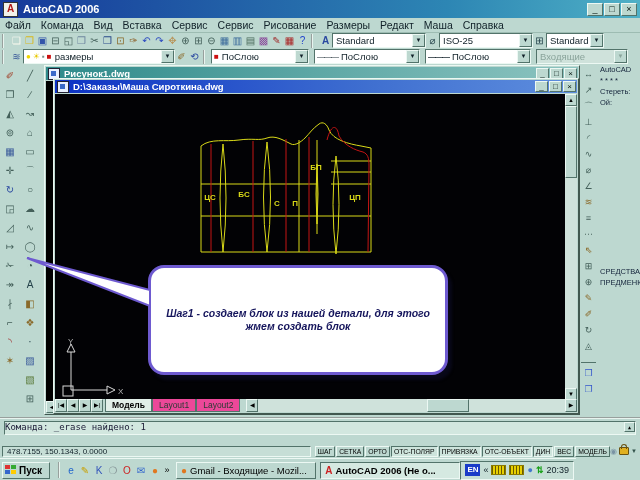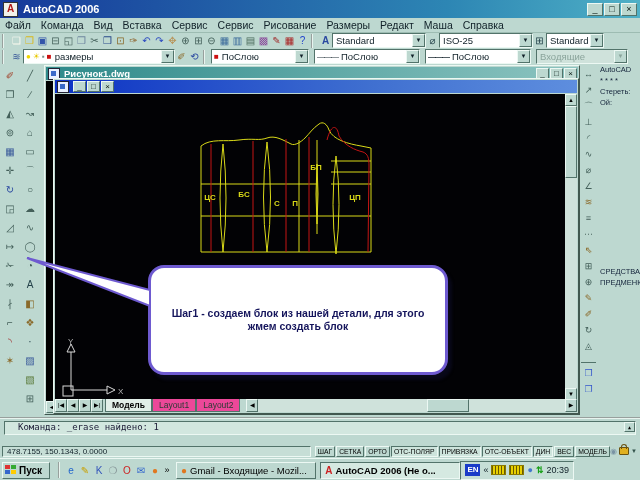--- a/index.html
+++ b/index.html
@@ -75,26 +75,26 @@
   
   #screenmenu{position:absolute;left:599px;top:0;width:41px;height:353px;font-size:7.5px;color:#14233a;}
   .smenu-item{padding:1px 1px;line-height:9px;white-space:nowrap;}
   #screenmenu .gap{height:158px;}
   
   #tailsvg{position:absolute;left:0;top:0;width:640px;height:353px;pointer-events:none;z-index:30;}
   #bubble{position:absolute;left:148px;top:201px;width:300px;height:110px;z-index:29;background:#fff;
           border:3px solid #6e5ad0;border-radius:16px;box-shadow:4px 5px 3px rgba(10,10,30,.8);
           display:flex;flex-direction:column;justify-content:center;text-align:center;
           font-size:10.5px;font-weight:bold;color:#15155c;line-height:13px;padding:4px 8px;box-sizing:border-box;}
-  #bubble .p2{}
+  #bubble .p2{font-style:italic;}
   
   #cmd{position:absolute;left:0;top:417px;width:640px;height:27px;background:#bdd8d0;border-top:2px groove #e8f4ef;}
   #cmd .cline{position:absolute;left:4px;right:4px;height:12px;background:#d2e7df;border:1px solid;
               border-color:#52736a #ecf8f3 #ecf8f3 #52736a;font-family:"DejaVu Sans Mono",monospace;
-              font-size:9px;line-height:11px;color:#20203a;padding-left:13px;display:flex;}
+              font-size:9px;line-height:11px;color:#20203a;padding-left:0;display:flex;}
   #cmd .l1{top:2px;} #cmd .l2{top:14px;}
   #cmd .cr{margin-left:auto;display:flex;}
   #cmd .csb{width:11px;height:10px;font-size:5px;line-height:9px;text-align:center;flex:0 0 auto;}
   
   #status{position:absolute;left:0;top:444px;width:640px;height:14px;background:#bdd8d0;display:flex;align-items:center;}
   #coords{width:372px;height:11px;margin-left:2px;font-size:8px;line-height:10px;padding-left:4px;box-sizing:border-box;}
   #toggles{display:flex;gap:1px;margin-left:4px;}
   .toggle{font-size:6.8px;line-height:9px;height:11px;padding:0 2px;display:flex;align-items:center;white-space:nowrap;}
   .toggle.on{background:#cde4dc;border-color:#52736a #ecf8f3 #ecf8f3 #52736a;}
   #status .sicons{margin-left:auto;display:flex;align-items:center;gap:2px;padding-right:3px;}
@@ -406,20 +406,21 @@
       </div>
       <div class="body"></div>
       <div class="tabsliver">
         <button class="navb raised">◀</button>
       </div>
     </div>
 
     <div id="win2">
       <div class="mtitle">
         <span class="dwgicon"></span>
+        <span class="mt">D:\Заказы\Маша Сироткина.dwg</span>
         <span class="winbtns">
           <button class="wbtn-s raised">_</button>
           <button class="wbtn-s raised">□</button>
           <button class="wbtn-s raised">×</button>
         </span>
       </div>
 
       <div id="canvas">
         <svg width="510" height="306" viewBox="0 0 510 306">
 

